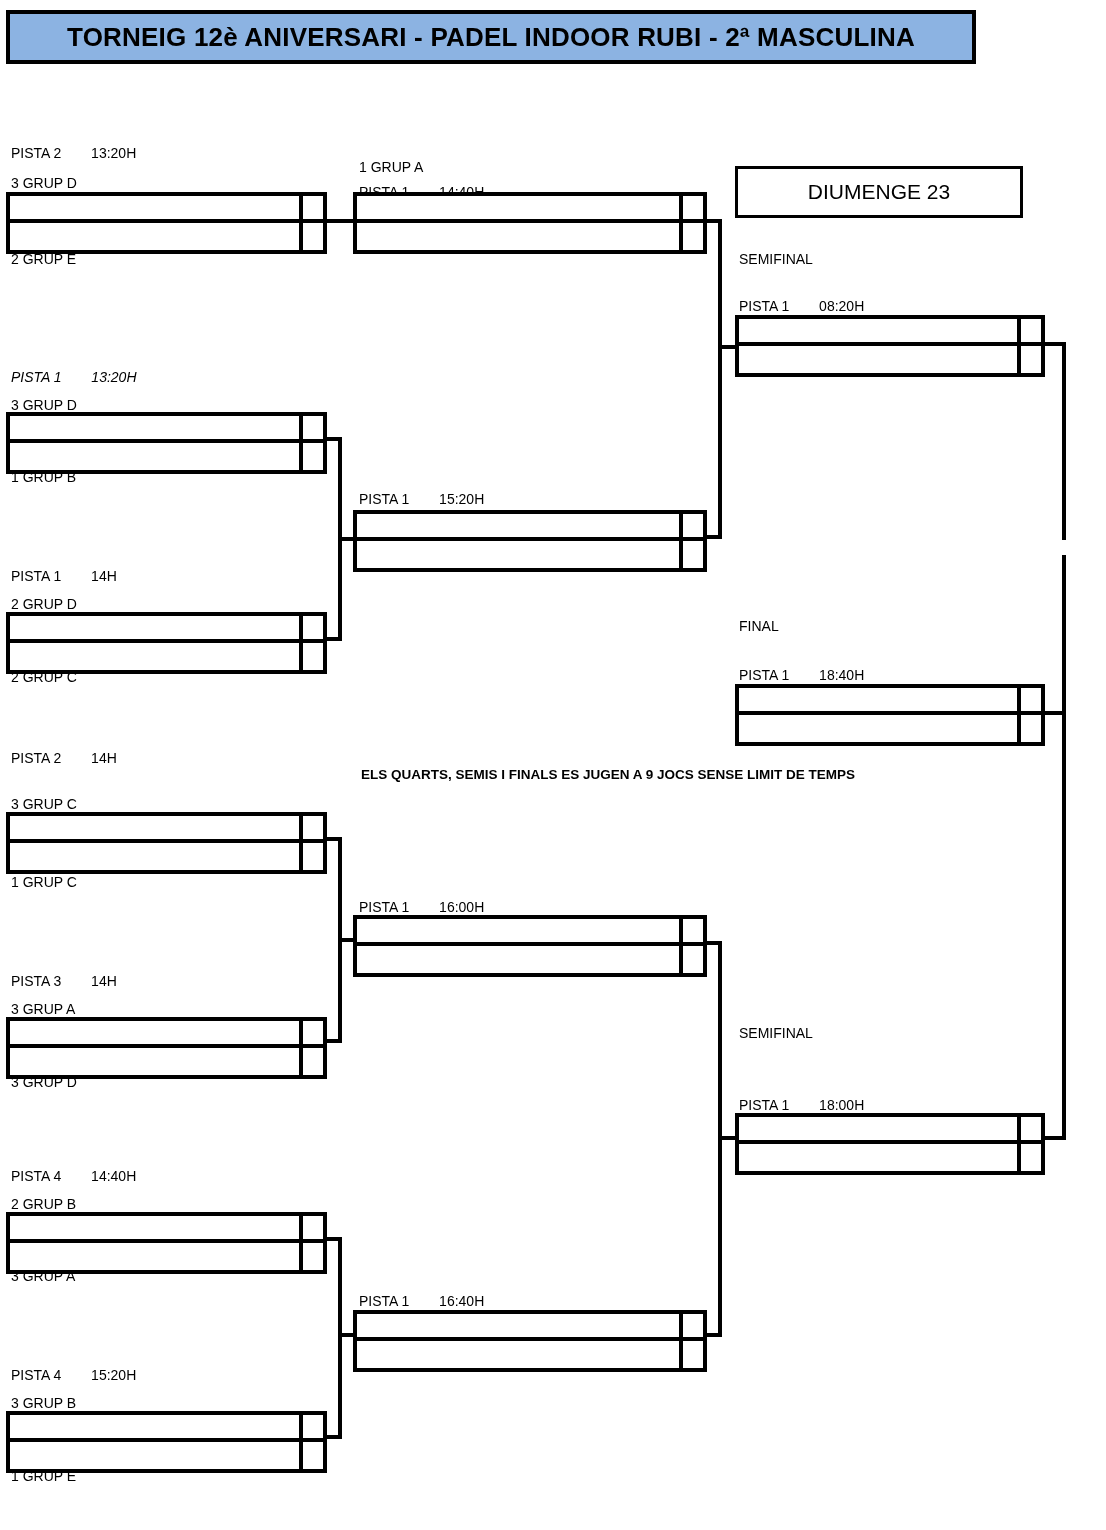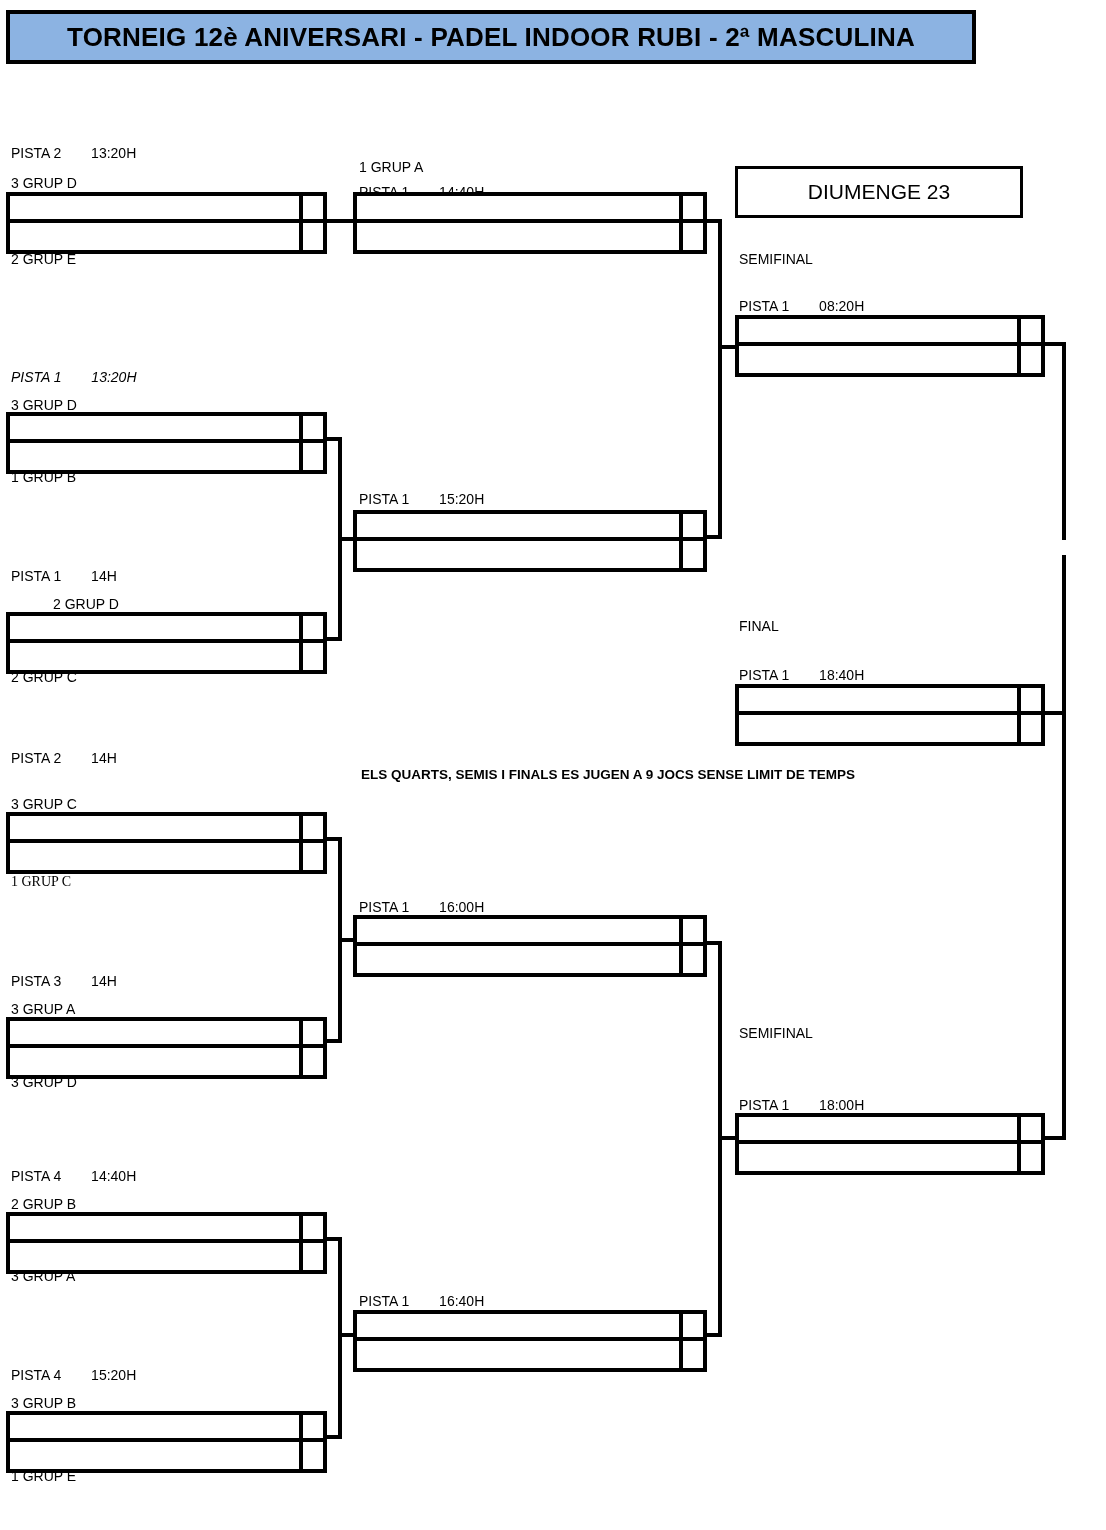--- a/index.html
+++ b/index.html
@@ -165,21 +165,21 @@
       <div class="score"></div>
     </div>
   </div>
   <div class="lbl" style="left:11px; top:470px;">1 GRUP B</div>
 
   <div class="lbl" style="left:11px; top:569px;">
     <span>PISTA 1</span>
     <span style="display:inline-block;width:22px;"></span>
     <span>14H</span>
   </div>
-  <div class="lbl" style="left:11px; top:597px;margin-left:42px;">2 GRUP D</div>
+  <div class="lbl" style="left:11px; top:597px;">2 GRUP D</div>
   <div class="match" style="left:6px; top:612px; width:321px; height:62px;">
     <div class="slot top">
       <div class="name"></div>
       <div class="score"></div>
     </div>
     <div class="slot">
       <div class="name"></div>
       <div class="score"></div>
     </div>
   </div>
@@ -199,21 +199,21 @@
   <div class="match" style="left:6px; top:812px; width:321px; height:62px;">
     <div class="slot top">
       <div class="name"></div>
       <div class="score"></div>
     </div>
     <div class="slot">
       <div class="name"></div>
       <div class="score"></div>
     </div>
   </div>
-  <div class="lbl" style="left:11px; top:875px;font-family:Liberation Serif, serif;">1 GRUP C</div>
+  <div class="lbl" style="left:11px; top:875px;">1 GRUP C</div>
 
   <div class="lbl" style="left:11px; top:974px;">
     <span>PISTA 3</span>
     <span style="display:inline-block;width:22px;"></span>
     <span>14H</span>
   </div>
   <div class="lbl" style="left:11px; top:1002px;">3 GRUP A</div>
   <div class="match" style="left:6px; top:1017px; width:321px; height:62px;">
     <div class="slot top">
       <div class="name"></div>

